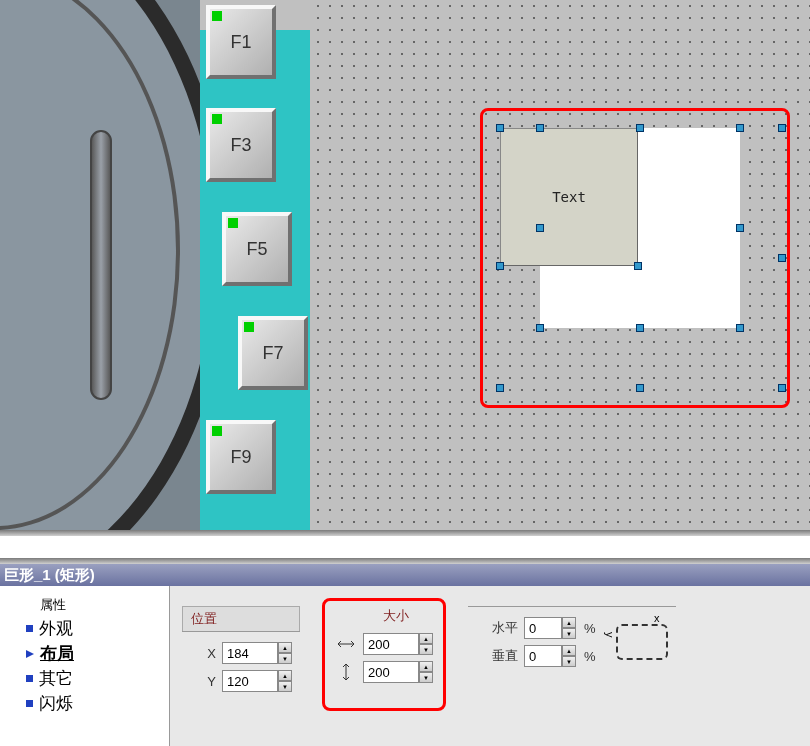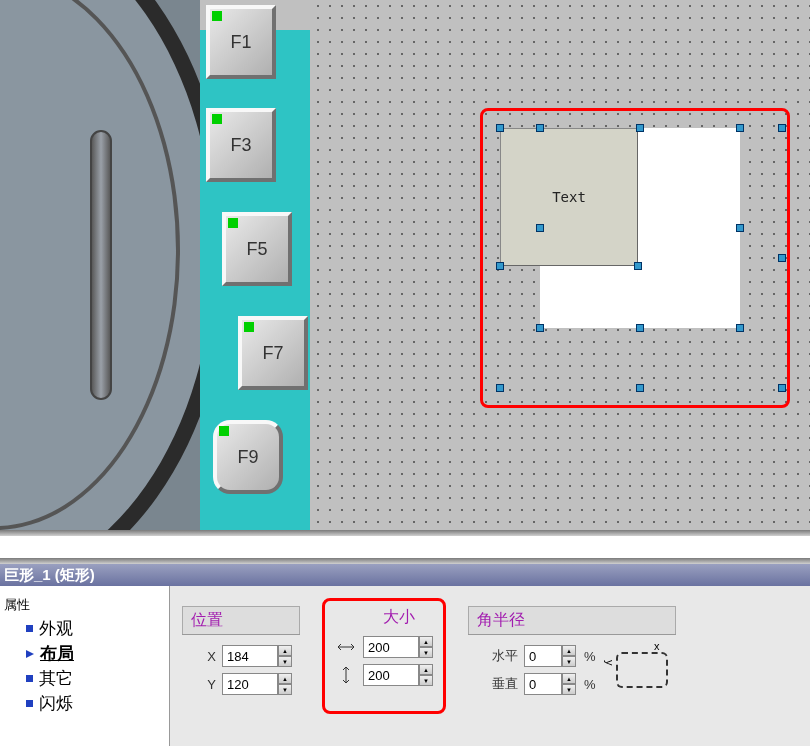--- a/index.html
+++ b/index.html
@@ -24,48 +24,48 @@
 .teal-strip { position: absolute; left: 200px; top: 30px; width: 110px; height: 500px; background: #2ec4c4; }
 
 
 .fbtn-col { position: absolute; left: 200px; top: 0; }
 .fbtn { position: absolute; width: 70px; height: 74px; background: linear-gradient(135deg, #e8e8e8, #b0b0b0); border: 4px solid; border-color: #f8f8f8 #707070 #707070 #f8f8f8; display: flex; align-items: center; justify-content: center; font-size: 18px; color: #333; }
 .fbtn::before { content: ""; position: absolute; top: 2px; left: 2px; width: 10px; height: 10px; background: #00d000; }
 .fbtn-1 { left: 6px; top: 5px; }
 .fbtn-3 { left: 6px; top: 108px; }
 .fbtn-5 { left: 22px; top: 212px; }
 .fbtn-7 { left: 6px; top: 316px; margin-left: 32px; }
-.fbtn-9 { left: 13px; top: 420px; border-radius: 17px; }
+.fbtn-9 { left: 6px; top: 420px; }
 
 
 .sel-red { position: absolute; left: 480px; top: 108px; width: 310px; height: 300px; border: 3px solid #ff0000; border-radius: 8px; }
 .sel-white { position: absolute; left: 540px; top: 128px; width: 200px; height: 200px; background: #fff; }
 .sel-text { position: absolute; left: 500px; top: 128px; width: 138px; height: 138px; background: #d4d4c8; border: 1px solid #888; border-bottom-color: #666; border-right-color: #666; display: flex; align-items: center; justify-content: center; font-family: monospace; font-size: 14px; color: #222; }
 .handle { position: absolute; width: 8px; height: 8px; background: #3399cc; border: 1px solid #003366; }
 
 
 .sep1 { position: absolute; top: 530px; left: 0; width: 810px; height: 6px; background: linear-gradient(#7a7a7a, #d0d0d0); }
 .sep2 { position: absolute; top: 536px; left: 0; width: 810px; height: 22px; background: #fff; display: flex; align-items: center; }
 .sep3 { position: absolute; top: 558px; left: 0; width: 810px; height: 6px; background: linear-gradient(#7a7a7a, #d0d0d0); }
 
 
 .prop-title { position: absolute; top: 564px; left: 0; width: 810px; height: 22px; background: linear-gradient(#9aa0c0, #6a72a0); color: #fff; font-size: 15px; font-weight: bold; display: flex; align-items: center; padding-left: 4px; }
 
 
 .prop-body { position: absolute; top: 586px; left: 0; width: 810px; height: 160px; background: #e8e8e8; display: flex; }
 .tree { width: 170px; height: 160px; background: #fff; border-right: 1px solid #999; padding: 8px 4px; }
-.tree-root { font-size: 13px; color: #000; padding: 2px 0; }
+.tree-root { font-size: 13px; color: #000; padding: 2px 0; margin-left: 36px; }
 .tree-item { display: flex; align-items: center; padding: 1px 0 1px 22px; font-size: 17px; color: #000; }
 .tree-item.sel { font-weight: bold; text-decoration: underline; }
 .bullet { width: 7px; height: 7px; background: #2040c0; margin-right: 6px; flex-shrink: 0; }
 .tree-item.sel .bullet { width: 0; height: 0; border-left: 8px solid #2040c0; border-top: 4px solid transparent; border-bottom: 4px solid transparent; background: transparent; }
 
 .form { flex: 1; padding: 20px 12px; display: flex; gap: 22px; align-items: flex-start; }
 .group { }
-.group-label { display: block; background: #ddd; border: 1px solid #aaa; border-bottom: none; padding: 3px 8px; font-size: 16px; color: #a21caf; }
+.group-label { display: block; background: #ddd; border: 1px solid #aaa; border-bottom: none; padding: 3px 8px; font-size: 13px; color: #7f1d1d; }
 .group-body { border-top: 1px solid #999; padding: 10px 8px 4px 8px; display: flex; flex-direction: column; gap: 6px; }
 .row { display: flex; align-items: center; gap: 6px; }
 .row-label { width: 26px; text-align: right; color: #333; font-size: 13px; }
 .row-label.wide { width: 42px; }
 .spin { display: flex; align-items: stretch; }
 .spin input { width: 56px; height: 22px; border: 1px solid #888; padding: 0 4px; font-size: 13px; background: #fff; }
 .spin-btns { display: flex; flex-direction: column; width: 14px; }
 .spin-btn { flex: 1; border: 1px solid #888; background: linear-gradient(#f0f0f0,#ccc); display: flex; align-items: center; justify-content: center; font-size: 6px; cursor: pointer; }
 .pct { font-size: 13px; color: #333; margin-left: 2px; }
 .icon-lbl { width: 22px; display: flex; align-items: center; justify-content: center; }
@@ -227,21 +227,20 @@
             <div class="spin-btns">
                 <div class="spin-btn">▲</div>
                 <div class="spin-btn">▼</div>
               </div>
           </div>
         </div>
       </div>
     </div>
 
     <div class="group">
-      <span class="group-label">角半径</span>
       <div class="group-body" style="flex-direction:row; align-items:center; gap:10px;">
         <div style="display:flex; flex-direction:column; gap:6px;">
           <div class="row">
             <span class="row-label wide">水平</span>
             <div class="spin">
               <input style="width: 38px;" value="0">
               <div class="spin-btns">
                   <div class="spin-btn">▲</div>
                   <div class="spin-btn">▼</div>
                 </div>

